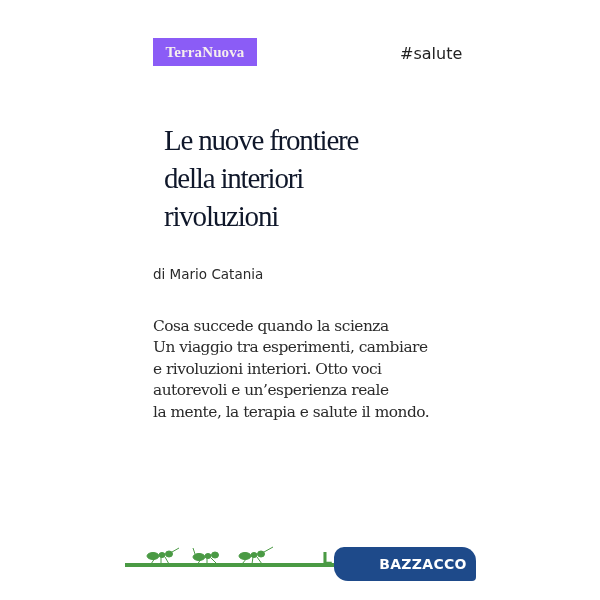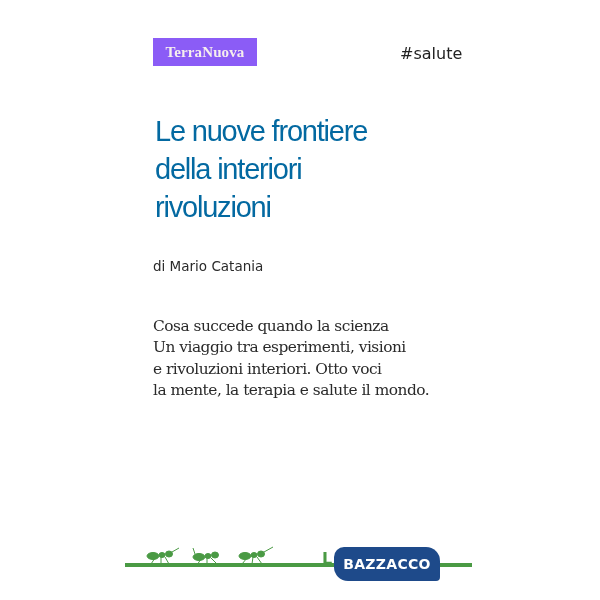--- a/index.html
+++ b/index.html
@@ -1,45 +1,46 @@
 <!DOCTYPE html>
 <html><head>
 <meta charset="utf-8">
 <style>
   html, body { margin:0; padding:0; }
   body { width:600px; height:600px; background:#ffffff; position:relative; overflow:hidden; font-family:"DejaVu Serif", serif; color:#1c1c1c; }
   .brand { position:absolute; left:153px; top:38px; width:104px; height:28px; background:#8b5cf6; color:#f6eeee; font-family:"Liberation Serif", serif; font-weight:bold; font-size:15px; line-height:28px; text-align:center; letter-spacing:0.1px; }
   .tag { position:absolute; left:372px; top:44px; font-family:"DejaVu Sans", sans-serif; font-size:16px; color:#222;margin-left:28px; }
-  .title { position:absolute; left:151px; top:108px; width:320px; font-family:Liberation Sans, sans-serif; font-size:29px; line-height:38px; color:#0369a1; letter-spacing:-1.2px; margin:4px; font-weight:normal; }
-  .author { position:absolute; left:153px; top:258px; font-family:"DejaVu Sans", sans-serif; font-size:13.5px; color:#2a2a2a; }
+  .title { position:absolute; left:151px; top:108px; width:320px; font-family:Liberation Serif, serif; font-size:29px; line-height:38px; color:#0f172a; letter-spacing:-1.2px; margin:13px; font-weight:normal; }
+  .author { position:absolute; left:153px; top:266px; font-family:"DejaVu Sans", sans-serif; font-size:13.5px; color:#2a2a2a; }
   .desc { position:absolute; left:153px; top:316px; width:320px; font-family:"DejaVu Serif", serif; font-size:15.4px; line-height:21.4px; color:#2a2a2a; letter-spacing:-0.5px; }
   .desc div { white-space:nowrap; }
   .footline { position:absolute; left:125px; top:563px; width:347px; height:4px; background:#4a9a44; }
   .ants { position:absolute; left:145px; top:545px; width:130px; height:20px; }
   .l-letter { position:absolute; left:322px; top:549px; font-family:"DejaVu Sans", sans-serif; font-size:16px; color:#4a9a44; font-weight:bold; }
-  .badge { position:absolute; left:334px; top:547px; width:106px; height:34px; background:#1e4a8a; border-radius:10px 14px 4px 14px; color:#ffffff; font-family:"DejaVu Sans", sans-serif; font-weight:bold; font-size:14px; line-height:34px; text-align:center; letter-spacing:0.3px; }
+  .badge { position:absolute; left:334px; top:547px; width:106px; height:34px; background:#1e4a8a; border-radius:10px 14px 4px 14px; color:#ffffff; font-family:"DejaVu Sans", sans-serif; font-weight:bold; font-size:14px; line-height:34px; text-align:center; letter-spacing:0.3px;padding-left:36px; }
 </style>
 </head>
 <body>
 
 <div class="brand">TerraNuova</div>
 <div class="tag">#salute</div>
 
 <h1 class="title">
   <div>Le nuove frontiere</div>
   <div>della interiori</div>
   <div>rivoluzioni</div>
 </h1>
 
 <div class="author">di Mario Catania</div>
 
 <div class="desc">
   <div>Cosa succede quando la scienza</div>
-  <div>Un viaggio tra esperimenti, visioni</div>
+  <div>Un viaggio tra esperimenti, cambiare</div>
   <div>e rivoluzioni interiori. Otto voci</div>
+  <div>autorevoli e un’esperienza reale</div>
   <div>la mente, la terapia e salute il mondo.</div>
 </div>
 
 <svg class="ants" viewBox="0 0 130 20">
   <g fill="#4a9a44" stroke="#4a9a44" stroke-width="1">
     <g transform="translate(0,0)">
       <ellipse cx="8" cy="11" rx="6" ry="3.5"></ellipse>
         <ellipse cx="17" cy="10" rx="3" ry="2.5"></ellipse>
         <ellipse cx="24" cy="9" rx="3.5" ry="3"></ellipse>
       <line x1="27" y1="7" x2="34" y2="3"></line>

